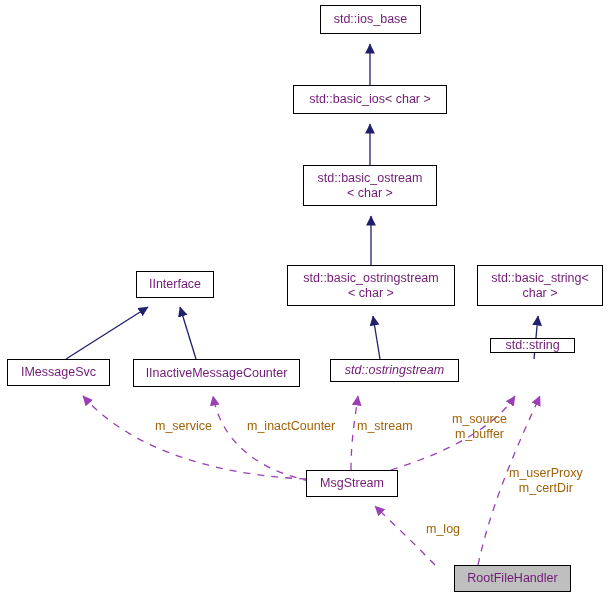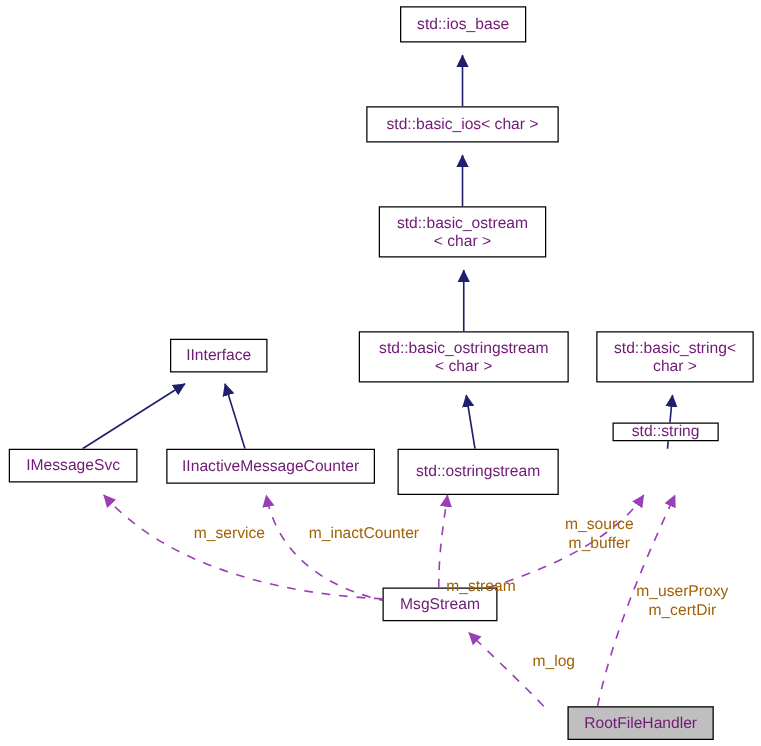--- a/index.html
+++ b/index.html
@@ -99,33 +99,33 @@
 
   <div class="uml-node" style="left:477px; top:265px; width:126px; height:41px;">std::basic_string&lt;
 char &gt;</div>
 
   <div class="uml-node" style="left:136px; top:271px; width:78px; height:27px;">IInterface</div>
 
   <div class="uml-node" style="left:7px; top:359px; width:103px; height:27px;">IMessageSvc</div>
 
   <div class="uml-node" style="left:133px; top:359px; width:167px; height:28px;">IInactiveMessageCounter</div>
 
-  <div class="uml-node" style="left:318px; top:359px; width:129px; height:37px;">std::ostringstream</div>
+  <div class="uml-node" style="left:330px; top:359px; width:129px; height:23px;font-style:italic;">std::ostringstream</div>
 
   <div class="uml-node" style="left:490px; top:338px; width:85px; height:15px;">std::string</div>
 
   <div class="uml-node" style="left:306px; top:470px; width:92px; height:27px;">MsgStream</div>
 
   <div class="uml-node highlight" style="left:413px; top:565px; width:117px; height:27px;margin-left:41px;">RootFileHandler</div>
 
   <div class="edge-label" style="left:155px; top:419px;">m_service</div>
 
   <div class="edge-label" style="left:247px; top:419px;">m_inactCounter</div>
 
-  <div class="edge-label" style="left:357px; top:419px;margin-top:43px;">m_stream</div>
+  <div class="edge-label" style="left:357px; top:419px;">m_stream</div>
 
   <div class="edge-label" style="left:452px; top:412px;">m_source
 m_buffer</div>
 
   <div class="edge-label" style="left:509px; top:466px;">m_userProxy
 m_certDir</div>
 
   <div class="edge-label" style="left:426px; top:522px;">m_log</div>
 
 </div>

